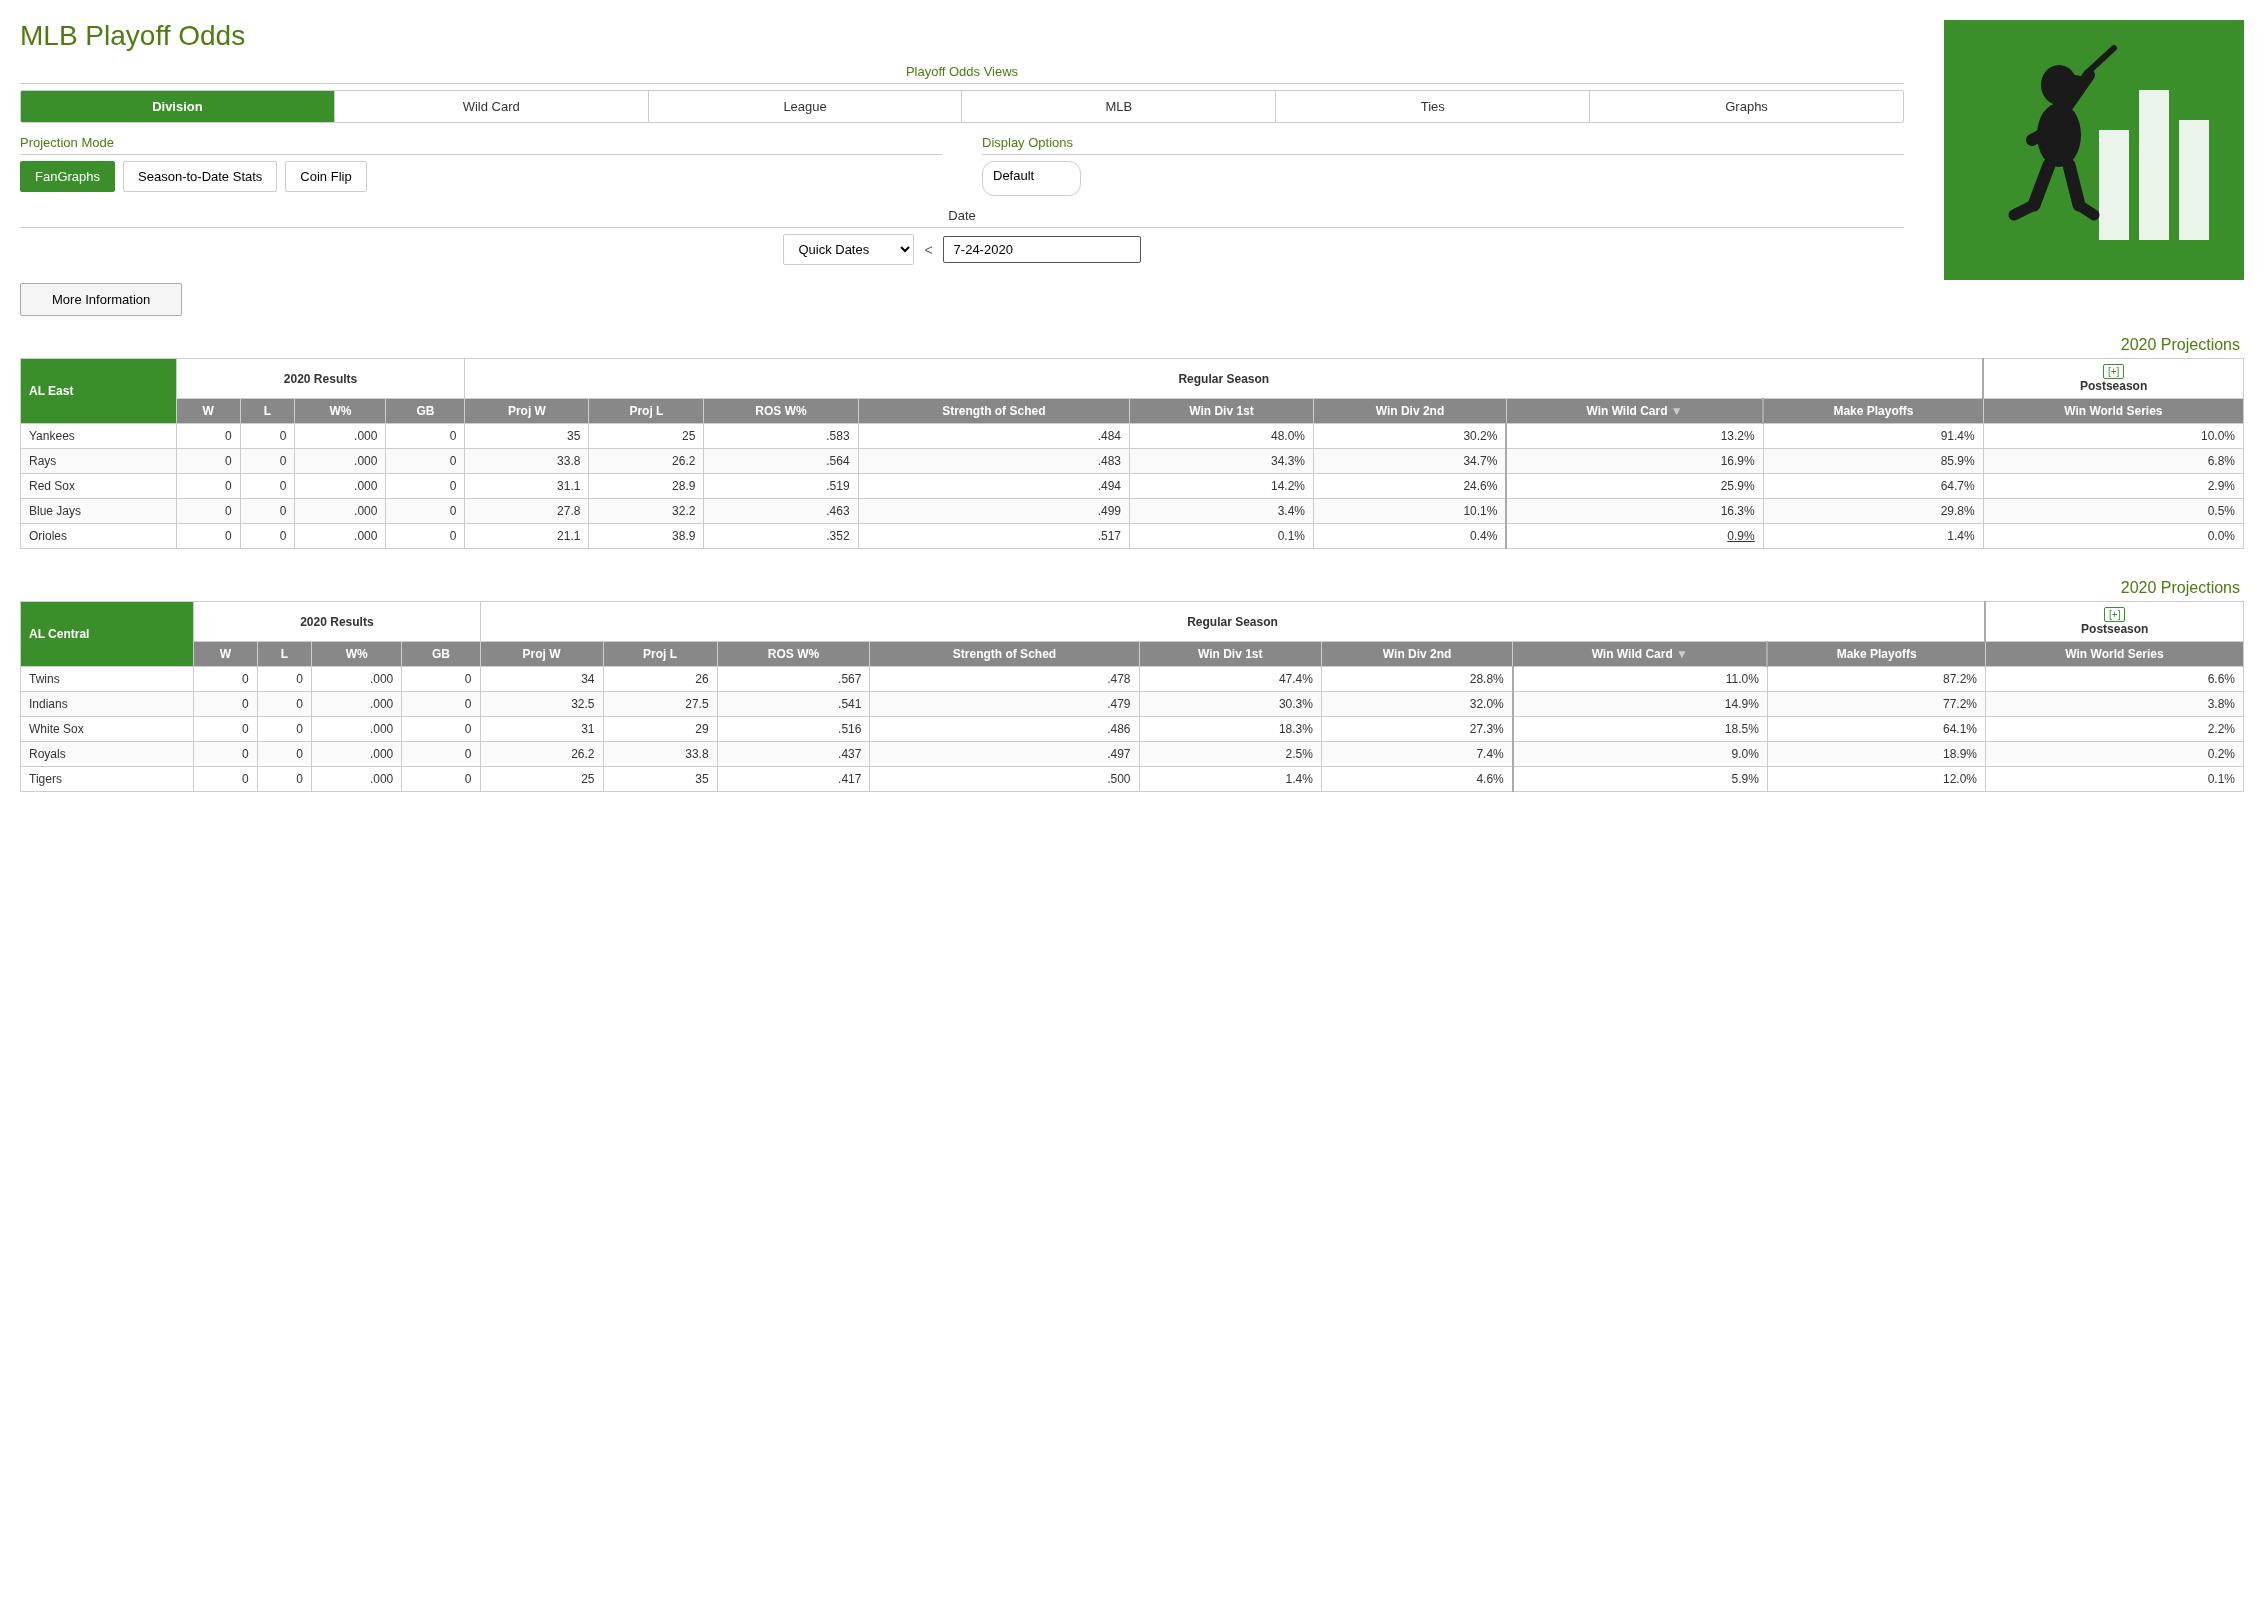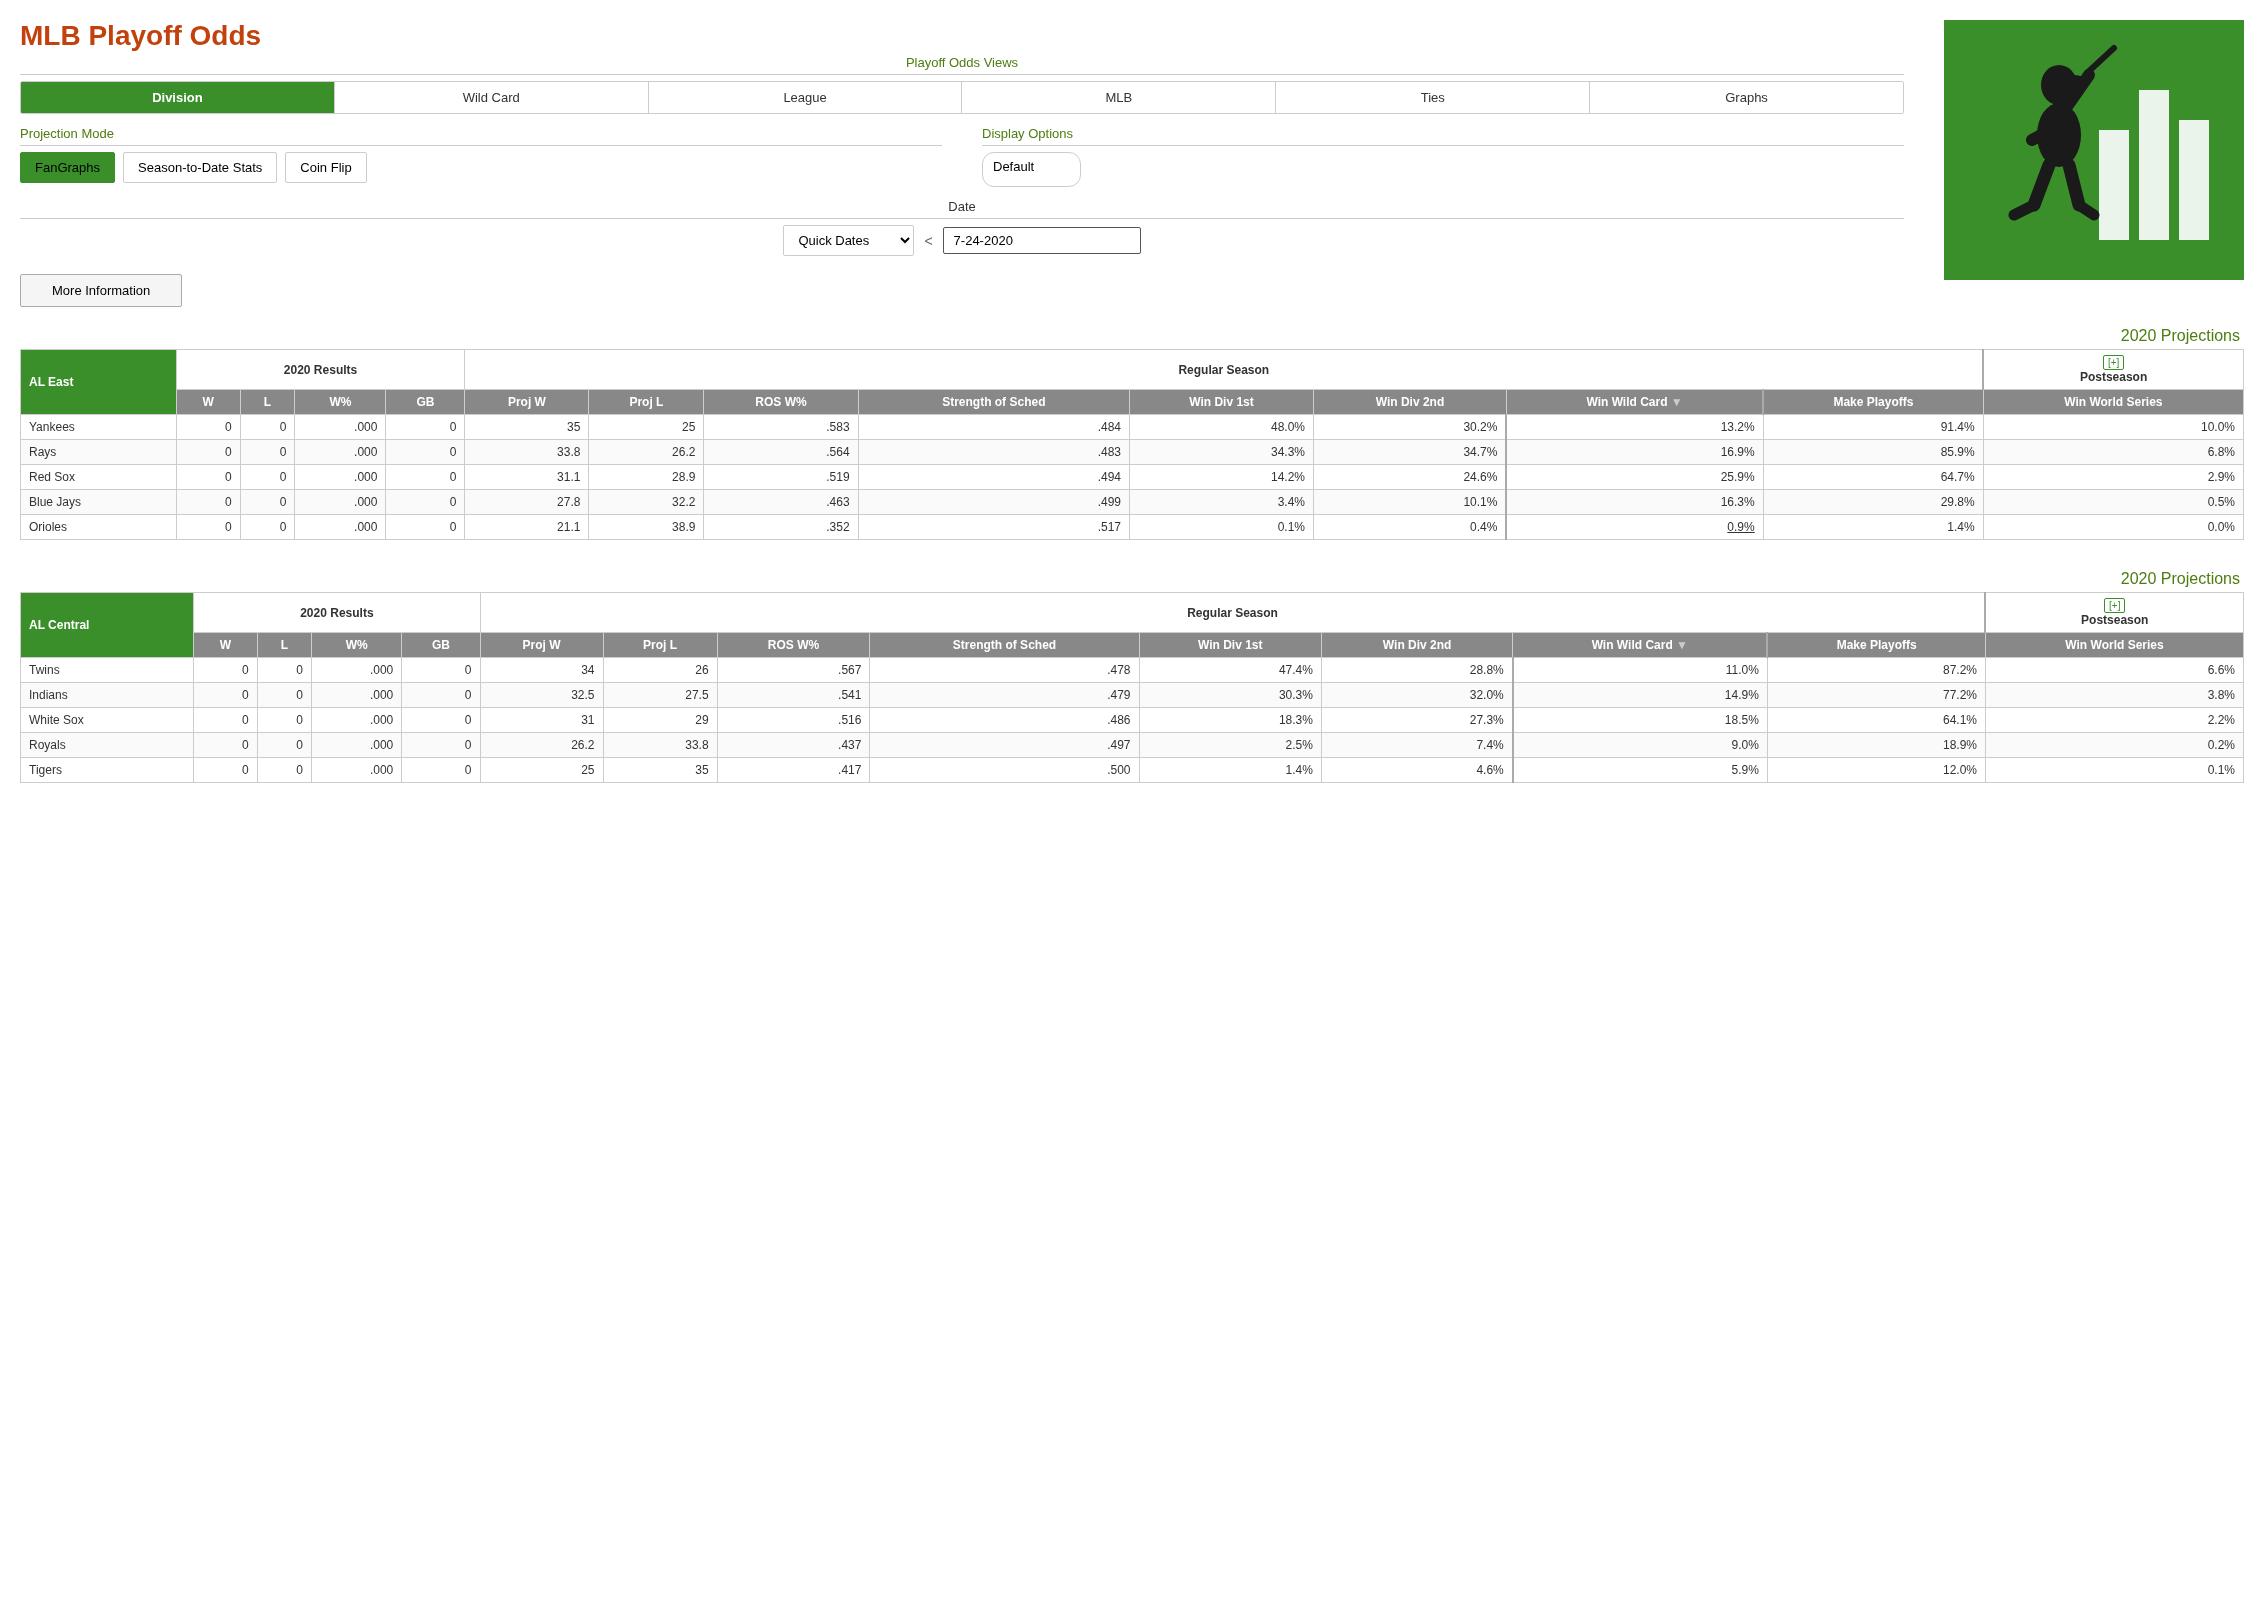--- a/index.html
+++ b/index.html
@@ -1,20 +1,20 @@
 <!DOCTYPE html>
 <html><head>
   <meta charset="utf-8">
   <style>
     * { box-sizing: border-box; margin: 0; padding: 0; }
     body { font-family: Arial, sans-serif; font-size: 13px; background: #fff; color: #333; padding: 20px; }
 
     .page-header { display: flex; align-items: flex-start; justify-content: space-between; margin-bottom: 20px; }
     .header-left { flex: 1; }
-    .page-title { font-size: 28px; font-weight: bold; margin-bottom: 3px; color: #c2410c; }
+    .page-title { font-size: 28px; font-weight: normal; margin-bottom: 12px; color: #4d7c0f; }
 
     .more-info-btn {
       border: 1px solid #aaa;
       background: #f5f5f5;
       padding: 8px 31px;
       cursor: pointer;
       font-size: 13px;
       border-radius: 2px;
       margin-top: 8px;
     }
@@ -67,21 +67,21 @@
 
     .proj-mode-row { display: flex; gap: 8px; }
     .proj-btn {
       padding: 7px 14px;
       border: 1px solid #ccc;
       border-radius: 2px;
       cursor: pointer;
       font-size: 13px;
       background: #fff;
     }
-    .proj-btn.active { background: #3a8f2a; color: #000000; border-color: #3a8f2a; }
+    .proj-btn.active { background: #3a8f2a; color: #ffffff; border-color: #3a8f2a; }
 
     .display-select {
       padding: 6px 28px 12px 10px;
       border: 1px solid #ccc;
       border-radius: 12px;
       font-size: 13px;
       background: #fff;
       cursor: pointer;
       appearance: none;
       -webkit-appearance: none;

